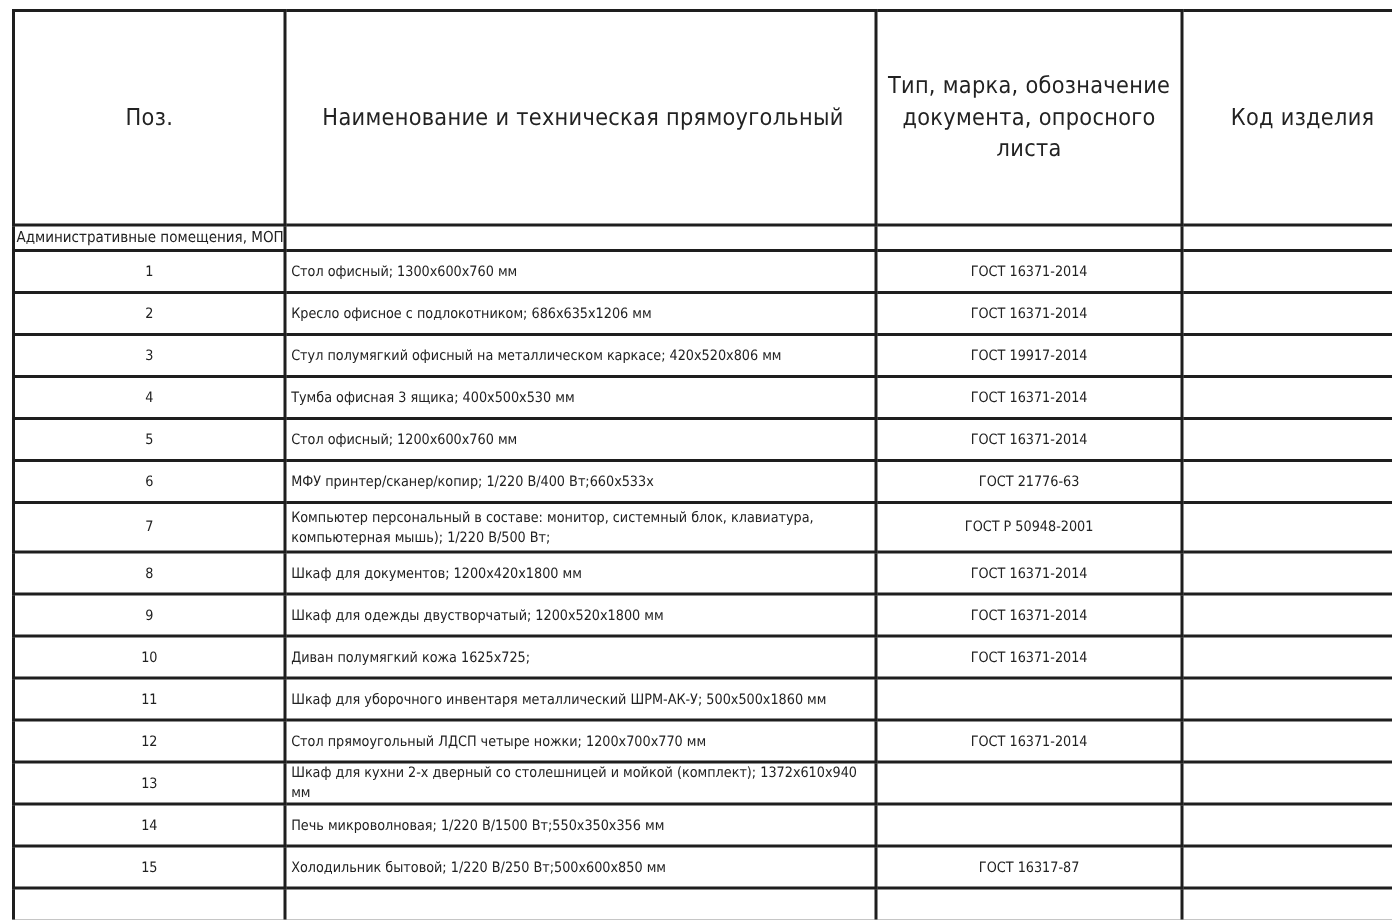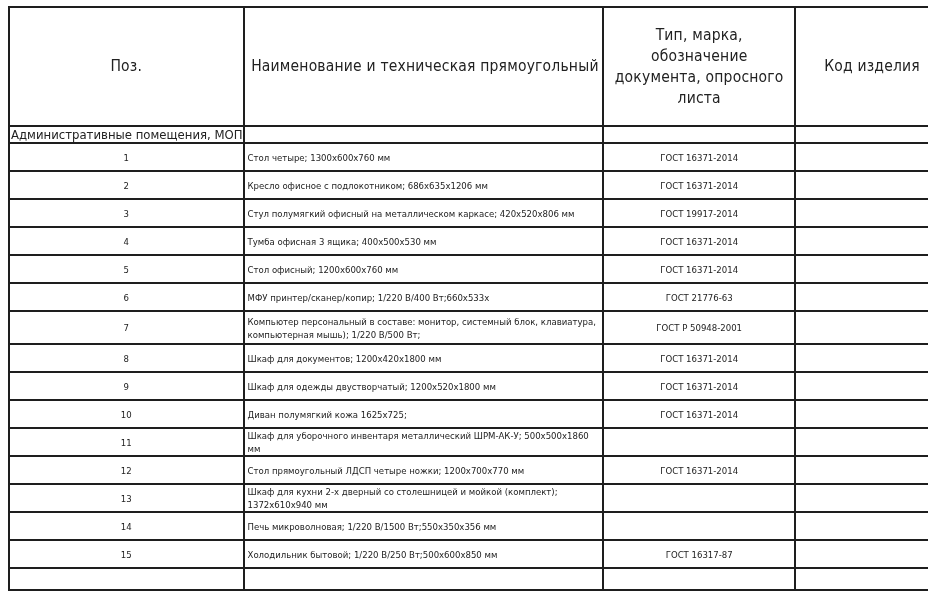--- a/index.html
+++ b/index.html
@@ -8,57 +8,57 @@
   .tbl { position:absolute; left:8px; top:6px; border-collapse:collapse; table-layout:fixed; }
   .tbl td, .tbl th { border:2px solid #1e1e1e; padding:0; overflow:hidden; }
   .tbl th { font-weight:normal; font-size:15.5px; color:#222; height:117px; text-align:center; vertical-align:middle; line-height:21px; letter-spacing:0.2px; }
   .tbl td { font-size:9.5px; color:#222; vertical-align:middle; }
   .c1 { width:75px; text-align:center;margin-top:21px; }
   .c2 { width:489px; text-align:left; padding-left:3px !important; }
   .c3 { width:224px; text-align:center; }
   .c4 { width:140px; }
   tr.row td { height:26px; }
   tr.row.tall td { height:31px; }
-  tr.section td { height:15px; font-size:13px; }
+  tr.section td { height:15px; font-size:10px; }
   tr.section td.sec-label { text-align:left; padding-left:1px; white-space:nowrap; overflow:visible; }
   tr.cut td { height:20px; }
   .c2 .txt { display:block; line-height:13px; }
   .tbl th.c4 { border-right:none;padding-left:20px; }
   .tbl td.c4 { border-right:none; }
 </style>
 </head>
 <body>
 
 <table class="tbl">
   <colgroup>
     <col style="width:77px">
       <col style="width:491px">
       <col style="width:226px">
       <col style="width:126px">
   </colgroup>
   <thead>
     <tr>
       <th class="c1">Поз.</th>
       <th class="c2" style="text-align:center;padding-left:0">Наименование и техническая прямоугольный</th>
-      <th class="c3" style="padding:0 6px">Тип, марка, обозначение документа, опросного листа</th>
+      <th class="c3" style="padding:12px 6px">Тип, марка, обозначение документа, опросного листа</th>
       <th class="c4">Код изделия</th>
     </tr>
   </thead>
   <tbody>
     <tr class="section">
       <td class="c1 sec-label">Административные помещения, МОП</td>
       <td class="c2"></td>
       <td class="c3"></td>
       <td class="c4"></td>
     </tr>
 
     <tr class="row">
       <td class="c1">1</td>
       <td class="c2">
-          <span class="txt">Стол четыре; 1300x600x760 мм</span>
+          <span class="txt">Стол офисный; 1300x600x760 мм</span>
         </td>
       <td class="c3">ГОСТ 16371-2014</td>
       <td class="c4"></td>
     </tr>
     <tr class="row">
       <td class="c1">2</td>
       <td class="c2">
           <span class="txt">Кресло офисное с подлокотником; 686x635x1206 мм</span>
         </td>
       <td class="c3">ГОСТ 16371-2014</td>

